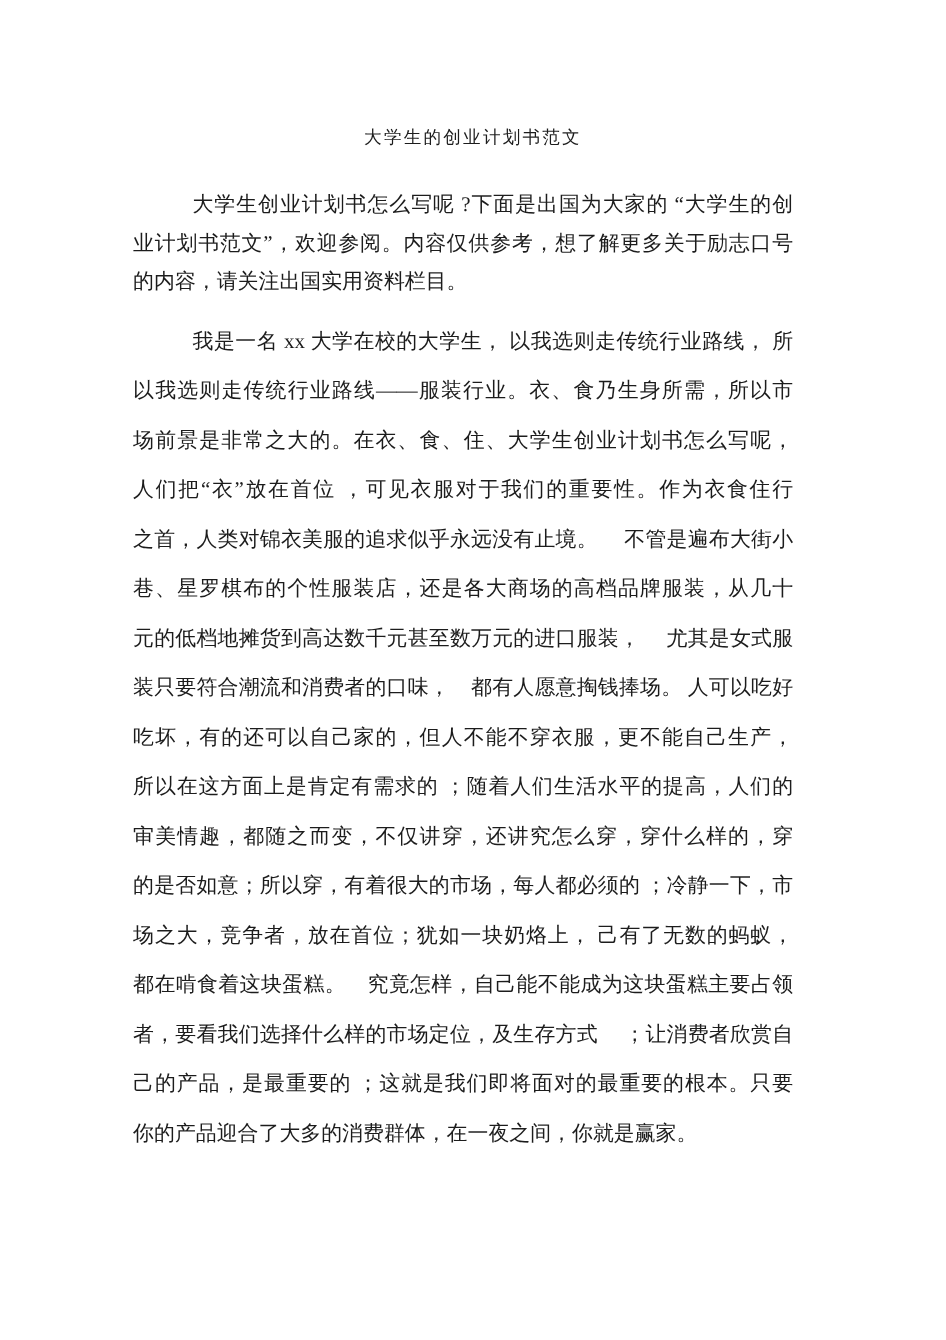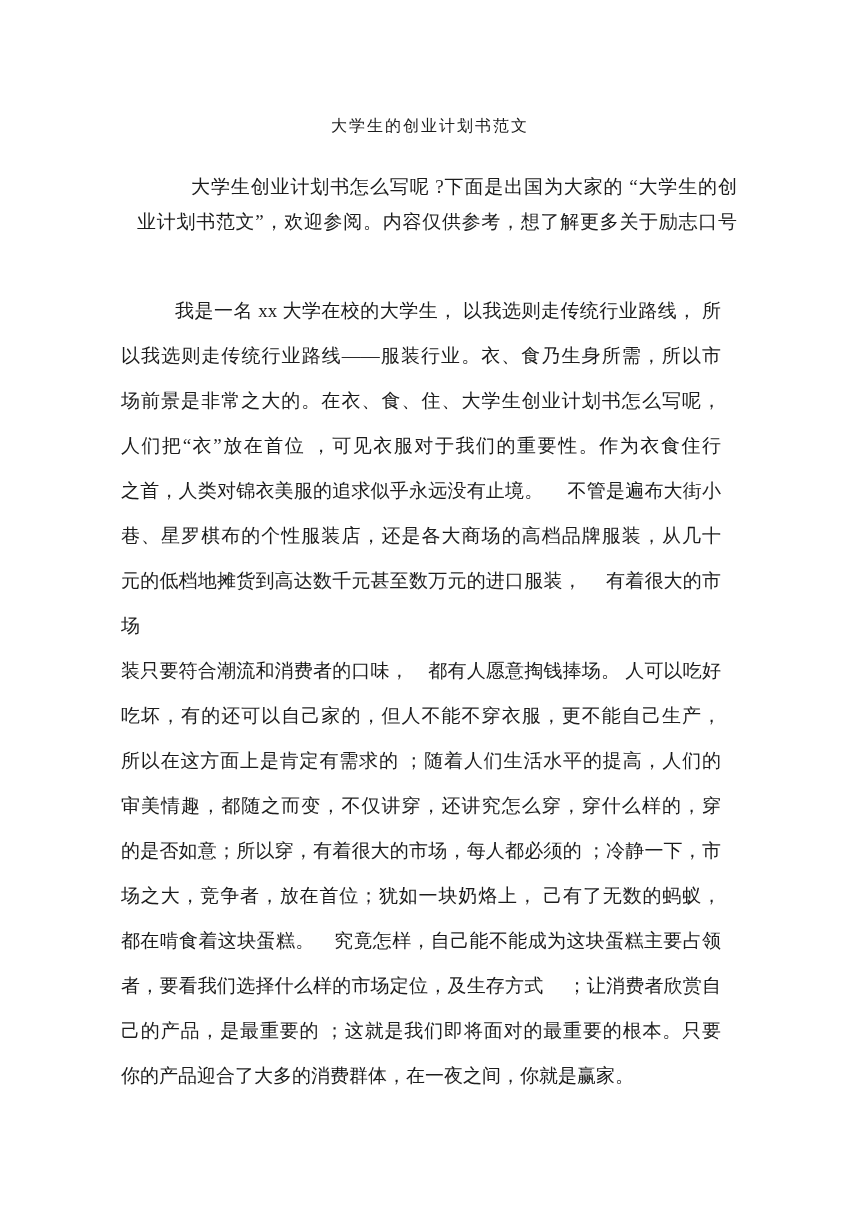--- a/index.html
+++ b/index.html
@@ -34,21 +34,20 @@
   }
   .para {
     position: absolute;
     left: 121px;
     width: 600px;
     font-size: 19px;
   }
   .para-intro {
     top: 169px;
     line-height: 35px;
-    margin-left: 16px;
   }
   .para-body {
     top: 288px;
     line-height: 45px;
   }
   .line {
     text-align: justify;
     text-align-last: justify;
   }
   .line.final {
@@ -60,30 +59,31 @@
 </style>
 </head>
 <body>
 
 <div class="page">
   <h1 class="title">大学生的创业计划书范文</h1>
 
   <div class="para para-intro">
       <div class="line first">大学生创业计划书怎么写呢 ?下面是出国为大家的 “大学生的创</div>
       <div class="line">业计划书范文”，欢迎参阅。内容仅供参考，想了解更多关于励志口号</div>
+      <div class="line final">的内容，请关注出国实用资料栏目。</div>
     </div>
 
   <div class="para para-body">
       <div class="line first">我是一名 xx 大学在校的大学生， 以我选则走传统行业路线， 所</div>
       <div class="line">以我选则走传统行业路线——服装行业。衣、食乃生身所需，所以市</div>
       <div class="line">场前景是非常之大的。在衣、食、住、大学生创业计划书怎么写呢，</div>
       <div class="line">人们把“衣”放在首位 ，可见衣服对于我们的重要性。作为衣食住行</div>
       <div class="line">之首，人类对锦衣美服的追求似乎永远没有止境。　 不管是遍布大街小</div>
       <div class="line">巷、星罗棋布的个性服装店，还是各大商场的高档品牌服装，从几十</div>
-      <div class="line">元的低档地摊货到高达数千元甚至数万元的进口服装，　 有着很大的市场</div>
+      <div class="line">元的低档地摊货到高达数千元甚至数万元的进口服装，　 尤其是女式服</div>
       <div class="line">装只要符合潮流和消费者的口味，　都有人愿意掏钱捧场。 人可以吃好</div>
       <div class="line">吃坏，有的还可以自己家的，但人不能不穿衣服，更不能自己生产，</div>
       <div class="line">所以在这方面上是肯定有需求的 ；随着人们生活水平的提高，人们的</div>
       <div class="line">审美情趣，都随之而变，不仅讲穿，还讲究怎么穿，穿什么样的，穿</div>
       <div class="line">的是否如意；所以穿，有着很大的市场，每人都必须的 ；冷静一下，市</div>
       <div class="line">场之大，竞争者，放在首位；犹如一块奶烙上， 己有了无数的蚂蚁，</div>
       <div class="line">都在啃食着这块蛋糕。　究竟怎样，自己能不能成为这块蛋糕主要占领</div>
       <div class="line">者，要看我们选择什么样的市场定位，及生存方式　 ；让消费者欣赏自</div>
       <div class="line">己的产品，是最重要的 ；这就是我们即将面对的最重要的根本。只要</div>
       <div class="line final">你的产品迎合了大多的消费群体，在一夜之间，你就是赢家。</div>

